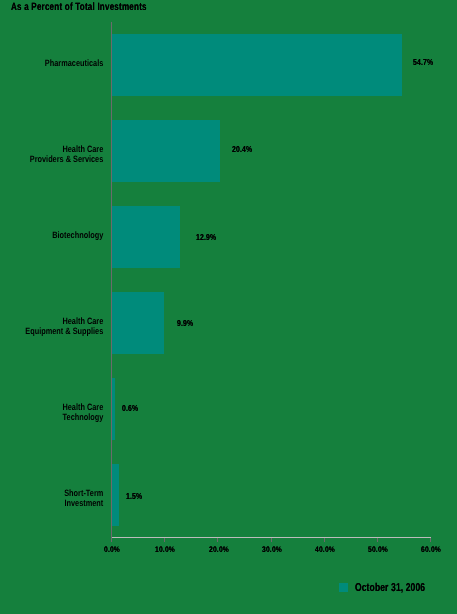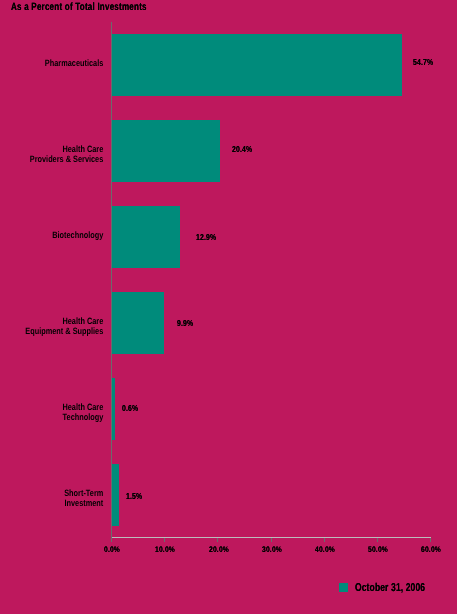--- a/index.html
+++ b/index.html
@@ -1,18 +1,18 @@
 <!DOCTYPE html>
 <html><head>
 <meta charset="utf-8">
 <style>
   html,body{margin:0;padding:0;}
   body{width:457px;height:614px;background:#ffffff;font-family:"Liberation Sans",sans-serif;
         -webkit-font-smoothing:antialiased;text-rendering:geometricPrecision;}
-  #root{position:relative;width:457px;height:614px;overflow:hidden;background:#be185d;will-change:transform;}
+  #root{position:relative;width:457px;height:614px;overflow:hidden;background:#15803d;will-change:transform;}
   #title{position:absolute;left:11px;top:1.2px;font-size:10.6px;font-weight:bold;color:#000;white-space:pre;
          letter-spacing:0.28px;transform:scaleX(0.76);transform-origin:left top;text-shadow:0 0 0.35px #000;}
   .bar{position:absolute;}
   #vaxis{position:absolute;left:111px;top:21.5px;width:1px;height:520px;background:#6b6b6b;z-index:3;}
   #haxis{position:absolute;left:111px;top:537px;width:319.5px;height:1px;background:#bcbcbc;z-index:1;}
   .tick{position:absolute;width:1px;height:4.3px;background:#6b6b6b;top:537.6px;z-index:2;}
   .ticklabel{position:absolute;font-size:8.1px;font-weight:bold;color:#000;white-space:pre;top:545px;text-shadow:0 0 0.4px #000;
              letter-spacing:0.2px;transform-origin:center top;}
   .catlabel{position:absolute;left:0;text-align:right;font-size:9.2px;font-weight:bold;color:#000;
             line-height:10.3px;white-space:pre;transform:scaleX(0.80);transform-origin:right top;}

